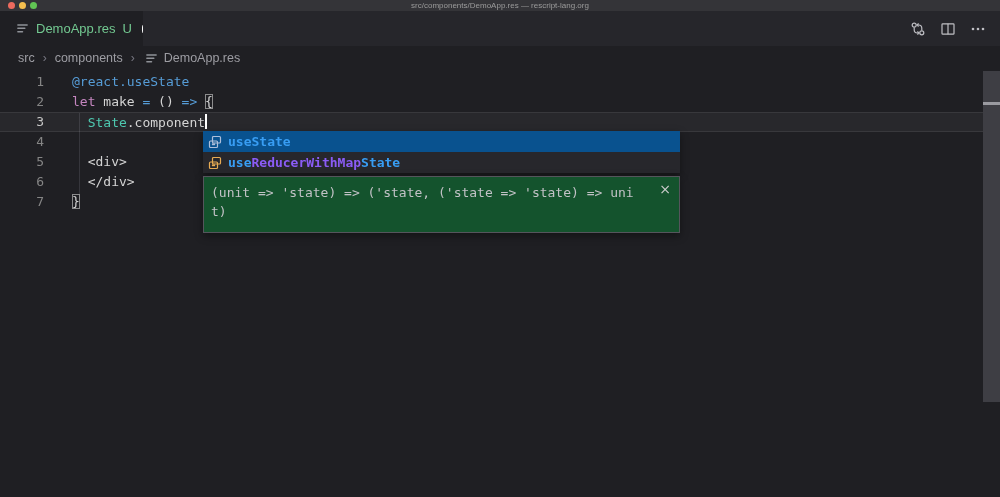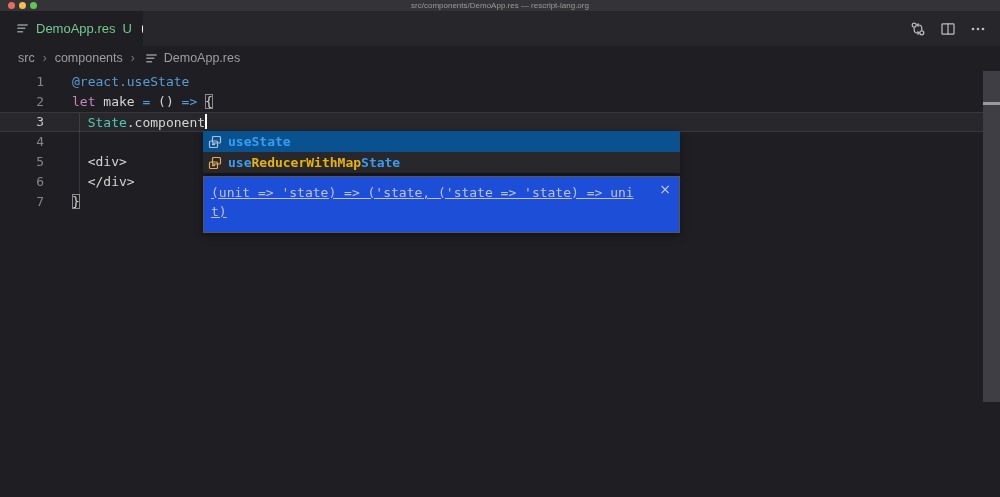--- a/index.html
+++ b/index.html
@@ -73,28 +73,28 @@
   
   #suggest-list{position:absolute;left:203px;top:131px;width:477px;
                 font-family:"DejaVu Sans Mono","Liberation Mono",monospace;
                 box-shadow:0 3px 8px rgba(0,0,0,.4);}
   .sg-row{height:21px;display:flex;align-items:center;background:#27272c;
           padding-left:4px;cursor:pointer;}
   .sg-row.selected{background:var(--selected-row-bg);}
   .sg-icon{flex:none;width:16px;height:16px;margin-right:5px;}
   .sg-label{font-size:13px;font-weight:600;white-space:pre;}
   .sg-match{color:var(--match-blue);}
-  .sg-plain{color:#eab308;}
+  .sg-plain{color:#8b5cf6;}
 
   #suggest-docs{position:absolute;left:203px;top:176px;width:477px;height:57px;
-                background:#1d4ed8;border:1px solid var(--docs-border);
+                background:#14532d;border:1px solid var(--docs-border);
                 padding:6px 26px 0 7px;
                 font-family:"DejaVu Sans Mono","Liberation Mono",monospace;
                 font-size:13px;line-height:19px;color:#c2c2c6;
-                box-shadow:0 3px 8px rgba(0,0,0,.4);text-decoration:underline;}
+                box-shadow:0 3px 8px rgba(0,0,0,.4);}
   .docs-line{white-space:pre;}
   #docs-close{position:absolute;top:5px;right:8px;color:#cccccc;font-size:14px;
               line-height:14px;cursor:pointer;font-family:"DejaVu Sans",sans-serif;}
 </style>
 </head>
 <body>
 
 <div id="app">
 
   <div id="titlebar">

